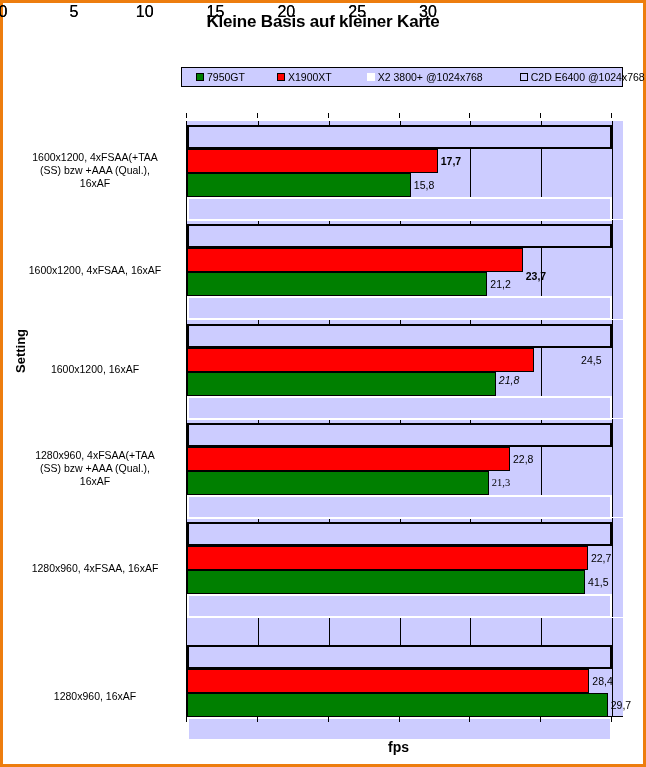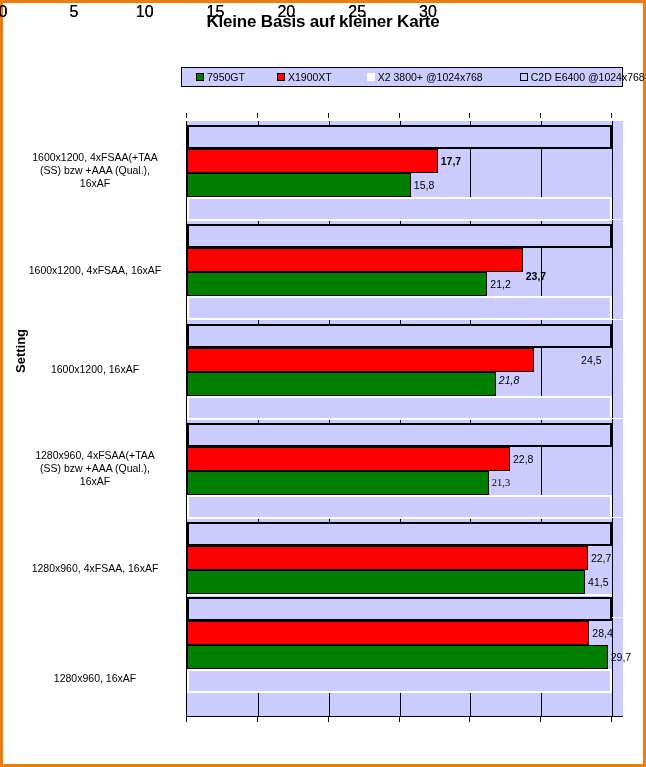--- a/index.html
+++ b/index.html
@@ -164,21 +164,21 @@
         <div>1600x1200, 16xAF</div>
       </div>
       <div class="cat-label" style="top: 328.167px;">
         <div>1280x960, 4xFSAA(+TAA</div>
         <div>(SS) bzw +AAA (Qual.),</div>
         <div>16xAF</div>
       </div>
       <div class="cat-label" style="top: 440.5px; text-align: center;">
         <div>1280x960, 4xFSAA, 16xAF</div>
       </div>
-      <div class="cat-label" style="top: 551px;">
+      <div class="cat-label" style="top: 569px;">
         <div>1280x960, 16xAF</div>
       </div>
     </div>
 
   <div id="plot">
       <div class="gridline" style="left: 70.8333px;"></div>
       <div class="gridline" style="left: 141.667px;"></div>
       <div class="gridline" style="left: 212.5px;"></div>
       <div class="gridline" style="left: 283.333px;"></div>
       <div class="gridline" style="left: 354.167px;"></div>
@@ -221,21 +221,21 @@
       <div class="group-sep" style="top: 396.333px;"></div>
       <div class="group" style="top: 397.333px; height: 99.3333px;">
         <div class="bar black-edge" style="top: 4px; width: 425px;"></div>
         <div class="bar red" style="top: 28px; width: 400.917px;"></div>
         <span class="bar-value" style="left: 403.917px; top: 28px;">22,7</span>
         <div class="bar green" style="top: 52px; width: 398.083px;"></div>
         <span class="bar-value" style="left: 401.083px; top: 52px;">41,5</span>
         <div class="bar white-edge" style="top: 76px; width: 425px;"></div>
       </div>
       <div class="group-sep" style="top: 495.667px;"></div>
-      <div class="group" style="top: 472px; height: 99.3333px;">
+      <div class="group" style="top: 520px; height: 99.3333px;">
         <div class="bar black-edge" style="top: 4px; width: 425px;"></div>
         <div class="bar red" style="top: 28px; width: 402.333px;"></div>
         <span class="bar-value" style="left: 405.333px; top: 28px;">28,4</span>
         <div class="bar green" style="top: 52px; width: 420.75px;"></div>
         <span class="bar-value" style="left: 423.75px; top: 52px;">29,7</span>
         <div class="bar white-edge" style="top: 76px; width: 425px;"></div>
       </div>
     </div>
 
   <div id="ticks-bottom">
@@ -250,15 +250,16 @@
   <div id="xaxis-bottom">
       <span class="tick-lbl" style="left: 0px;">0</span>
       <span class="tick-lbl" style="left: 70.8333px;">5</span>
       <span class="tick-lbl" style="left: 141.667px;">10</span>
       <span class="tick-lbl" style="left: 212.5px;">15</span>
       <span class="tick-lbl" style="left: 283.333px;">20</span>
       <span class="tick-lbl" style="left: 354.167px;">25</span>
       <span class="tick-lbl" style="left: 425px;">30</span>
     </div>
 
+  <div id="xlabel">fps</div>
   <div id="ylabel">Setting</div>
 
 </div>
 
 </body></html>

